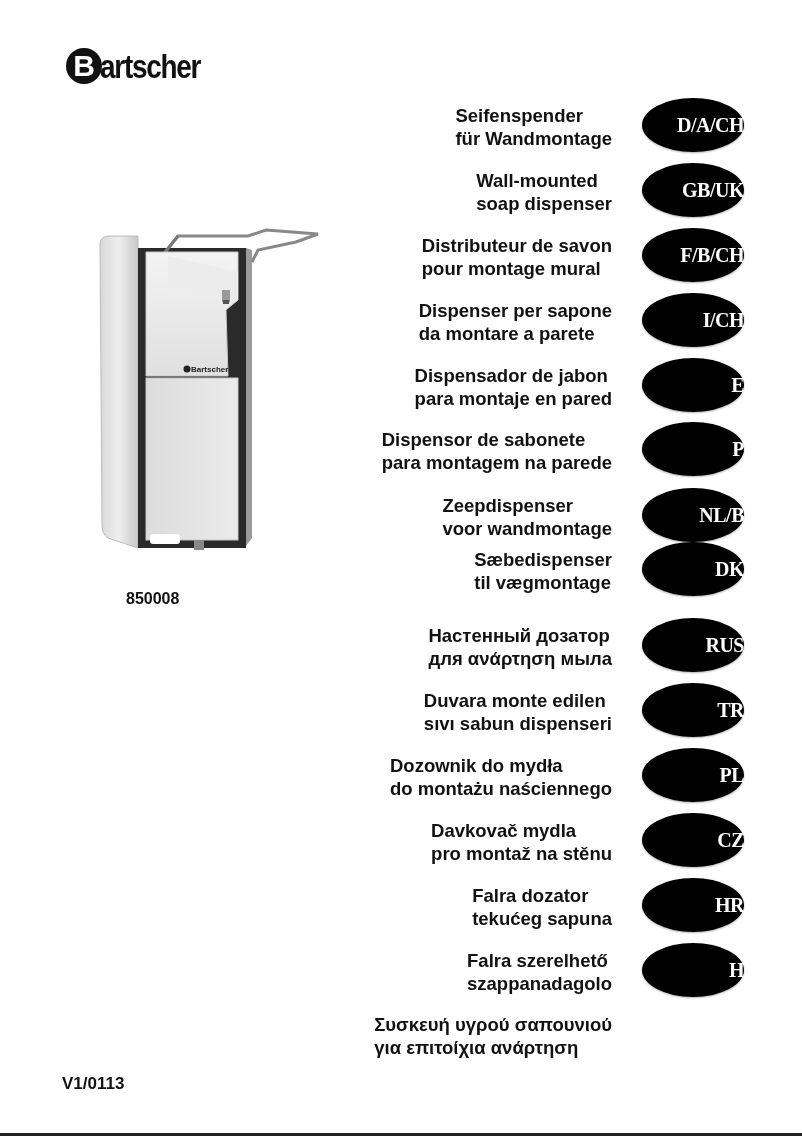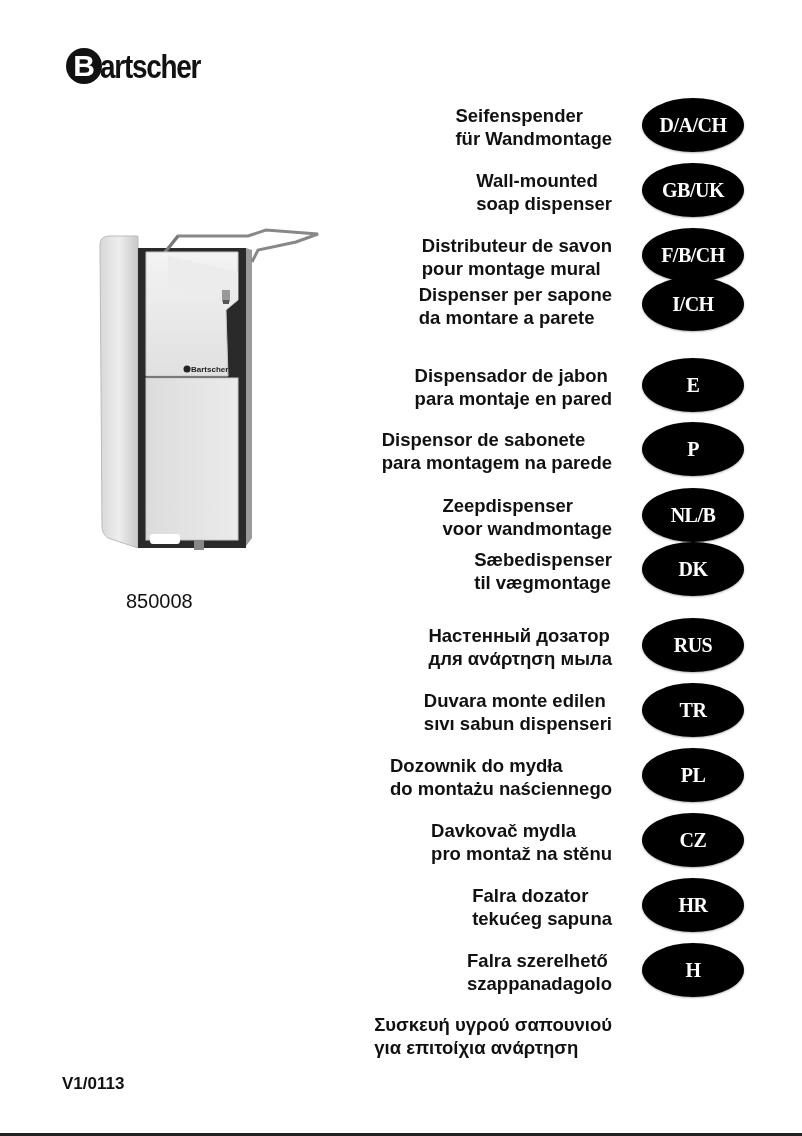--- a/index.html
+++ b/index.html
@@ -1,26 +1,26 @@
 <!DOCTYPE html>
 <html><head>
   <meta charset="utf-8">
   <style>
     html, body { margin: 0; padding: 0; background: #ffffff; }
     body { width: 802px; height: 1136px; position: relative; overflow: hidden; font-family: "Liberation Sans", sans-serif; color: #111; }
     .logo { position: absolute; left: 66px; top: 44px; height: 44px; display: flex; align-items: center; }
     .logo-b { width: 36px; height: 36px; border-radius: 50%; background: #111; color: #fff; font-family: "Liberation Sans", sans-serif; font-weight: bold; font-size: 30px; line-height: 36px; text-align: center; position: relative; }
     .logo-text { font-family: "Liberation Sans", sans-serif; font-weight: bold; font-size: 34px; letter-spacing: -1.5px; transform: scaleX(0.82); transform-origin: left center; margin-left: -2px; color: #111; }
     .product-image { position: absolute; left: 98px; top: 228px; width: 226px; height: 332px; }
-    .product-number { position: absolute; left: 126px; top: 590px; font-weight: normal; font-size: 20px; color: #111; }
+    .product-number { position: absolute; left: 126px; top: 590px; font-weight: bold; font-size: 16px; color: #111; }
     .version { position: absolute; left: 62px; top: 1046px; font-weight: bold; font-size: 17px; color: #111; margin-top: 28px; }
     .lang-list { position: absolute; right: 0; top: 98px; width: 470px; }
     .lang-row { position: absolute; right: 0; width: 470px; height: 60px; }
     .lang-text { position: absolute; right: 190px; top: 6px; text-align: left; font-weight: bold; font-size: 18.5px; line-height: 23px; white-space: nowrap; color: #111; }
-    .lang-badge { position: absolute; right: 58px; top: 0; width: 102px; height: 54px; border-radius: 50%; background: #000; color: #fff; font-family: "Liberation Serif", serif; font-weight: bold; font-size: 20px; line-height: 54px; text-align: center; letter-spacing: -0.5px; box-shadow: 0 1px 2px rgba(0,0,0,0.3); }
+    .lang-badge { position: absolute; right: 58px; top: 0; width: 102px; height: 54px; border-radius: 50%; background: #000; color: #fff; font-family: "Liberation Serif", serif; font-weight: bold; font-size: 20px; line-height: 54px; text-align: right; letter-spacing: -0.5px; box-shadow: 0 1px 2px rgba(0,0,0,0.3); }
     .bottom-rule { position: absolute; left: 0; right: 0; bottom: 0; height: 3px; background: #222; }
   </style>
 </head>
 <body>
 
 <div class="logo">
   <div class="logo-b">B</div>
   <div class="logo-text">artscher</div>
 </div>
 
@@ -82,21 +82,21 @@
       </div>
     <div class="lang-badge">GB/UK</div>
   </div>
   <div class="lang-row" style="top:130px">
     <div class="lang-text">
         <div>Distributeur de savon</div>
         <div>pour montage mural</div>
       </div>
     <div class="lang-badge">F/B/CH</div>
   </div>
-  <div class="lang-row" style="top:179px">
+  <div class="lang-row" style="top:195px">
     <div class="lang-text">
         <div>Dispenser per sapone</div>
         <div>da montare a parete</div>
       </div>
     <div class="lang-badge">I/CH</div>
   </div>
   <div class="lang-row" style="top:260px">
     <div class="lang-text">
         <div>Dispensador de jabon</div>
         <div>para montaje en pared</div>

